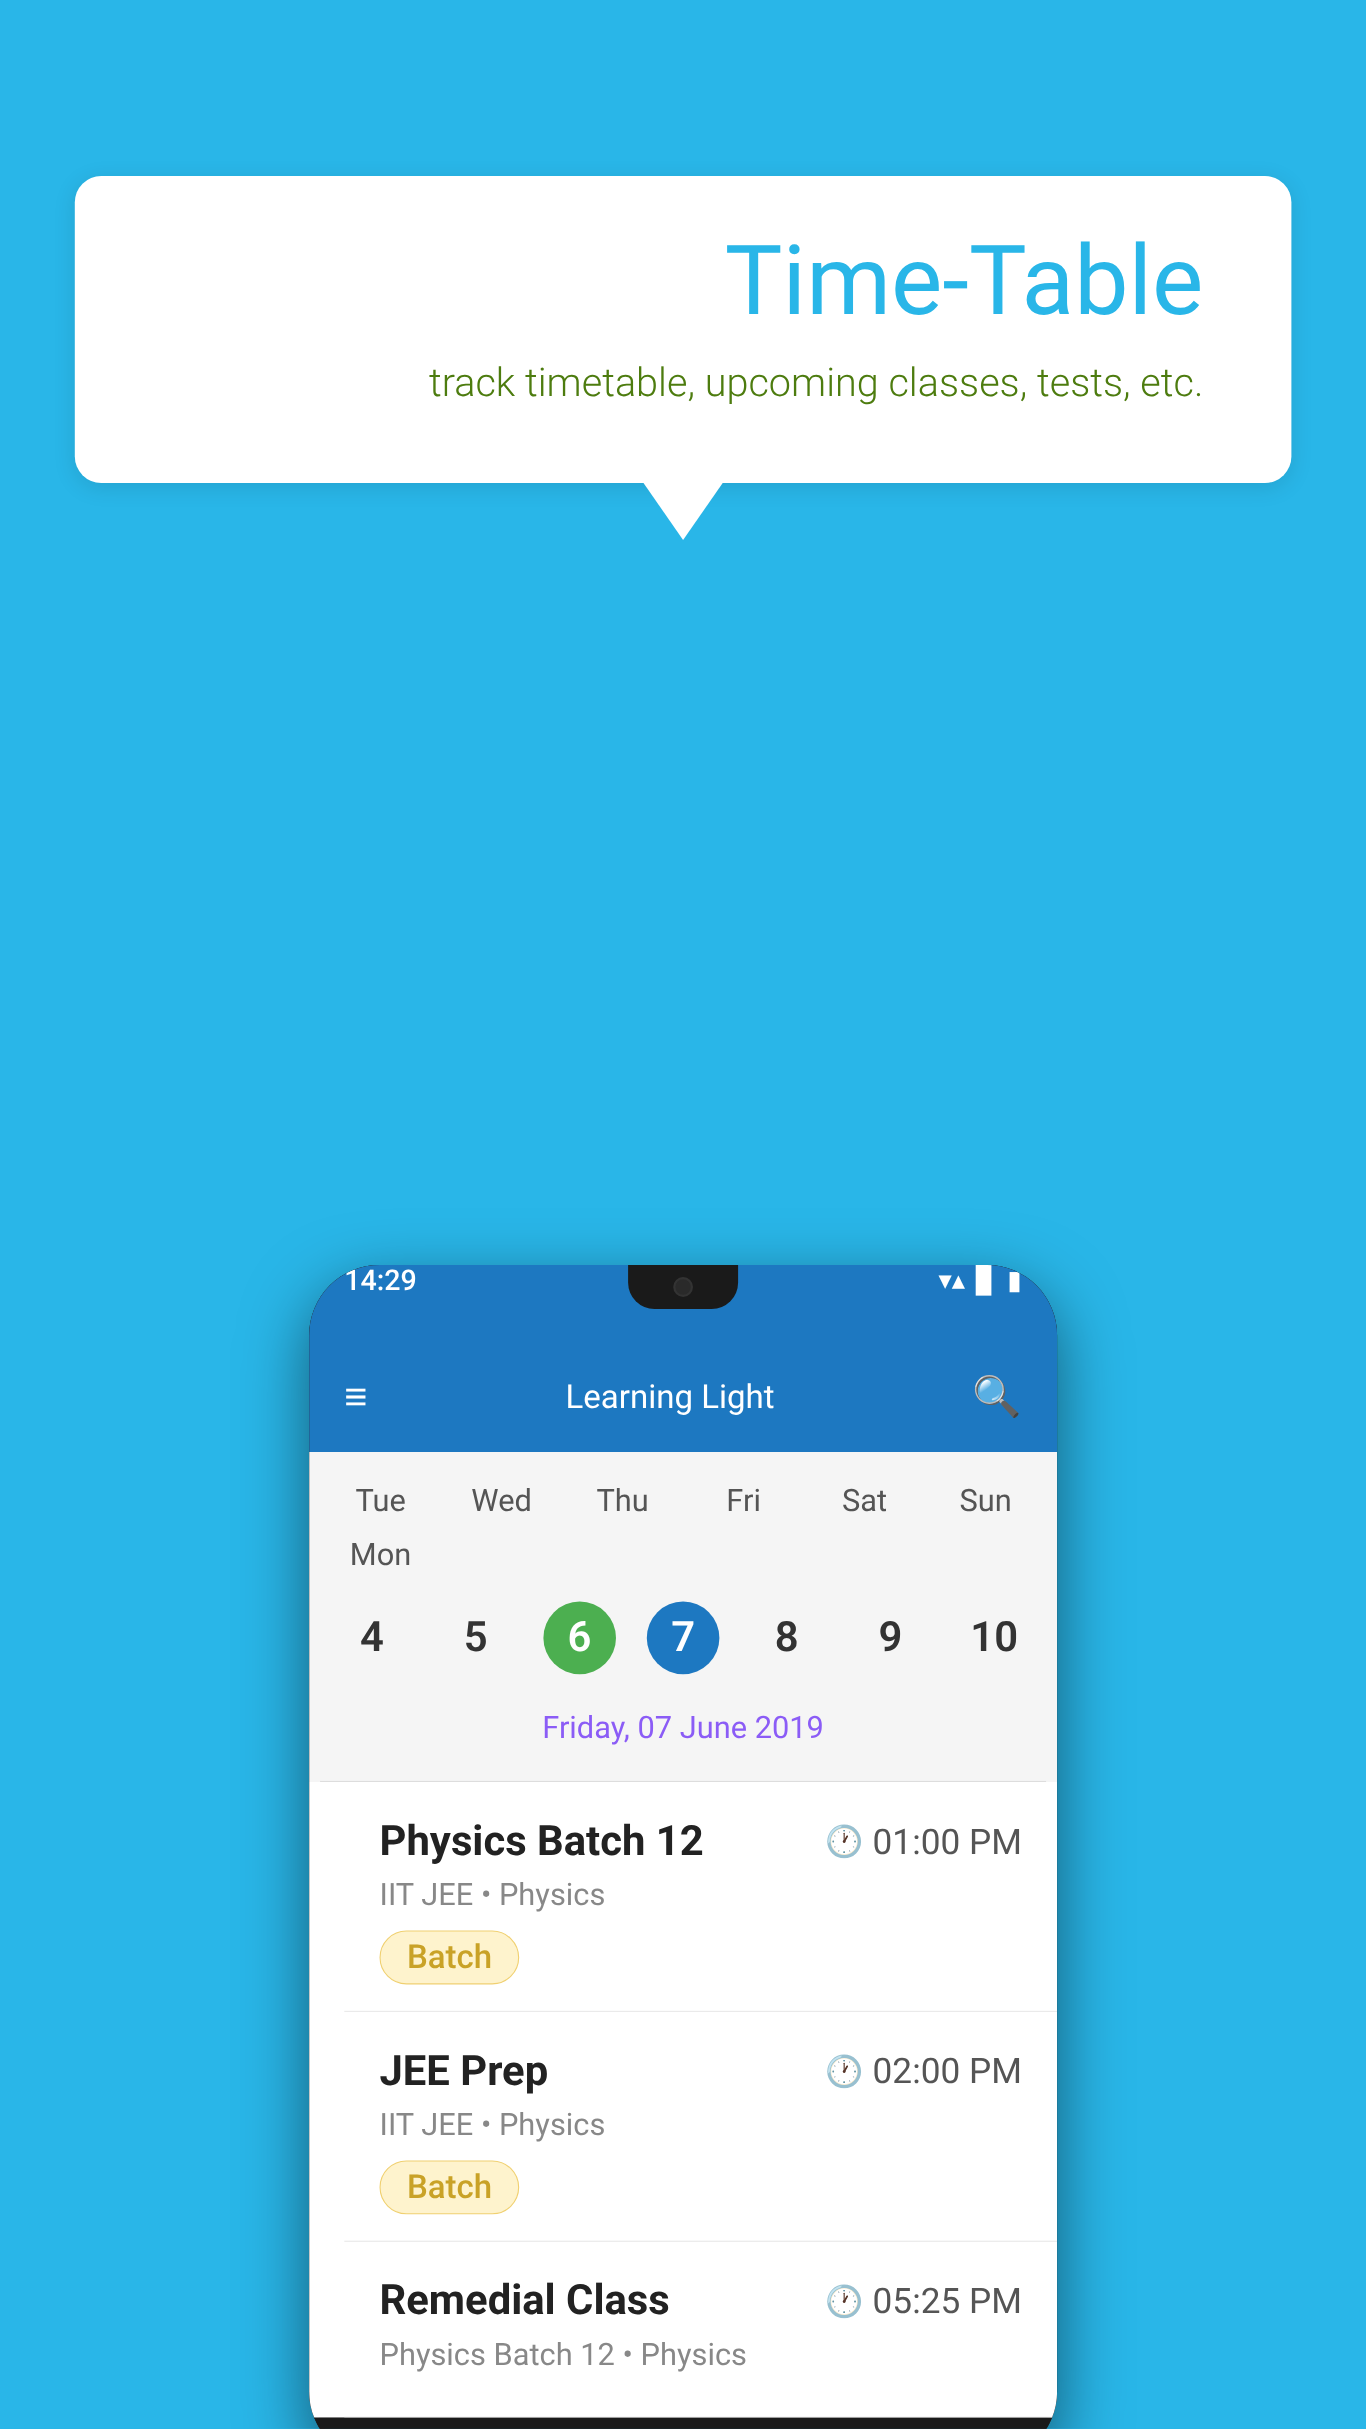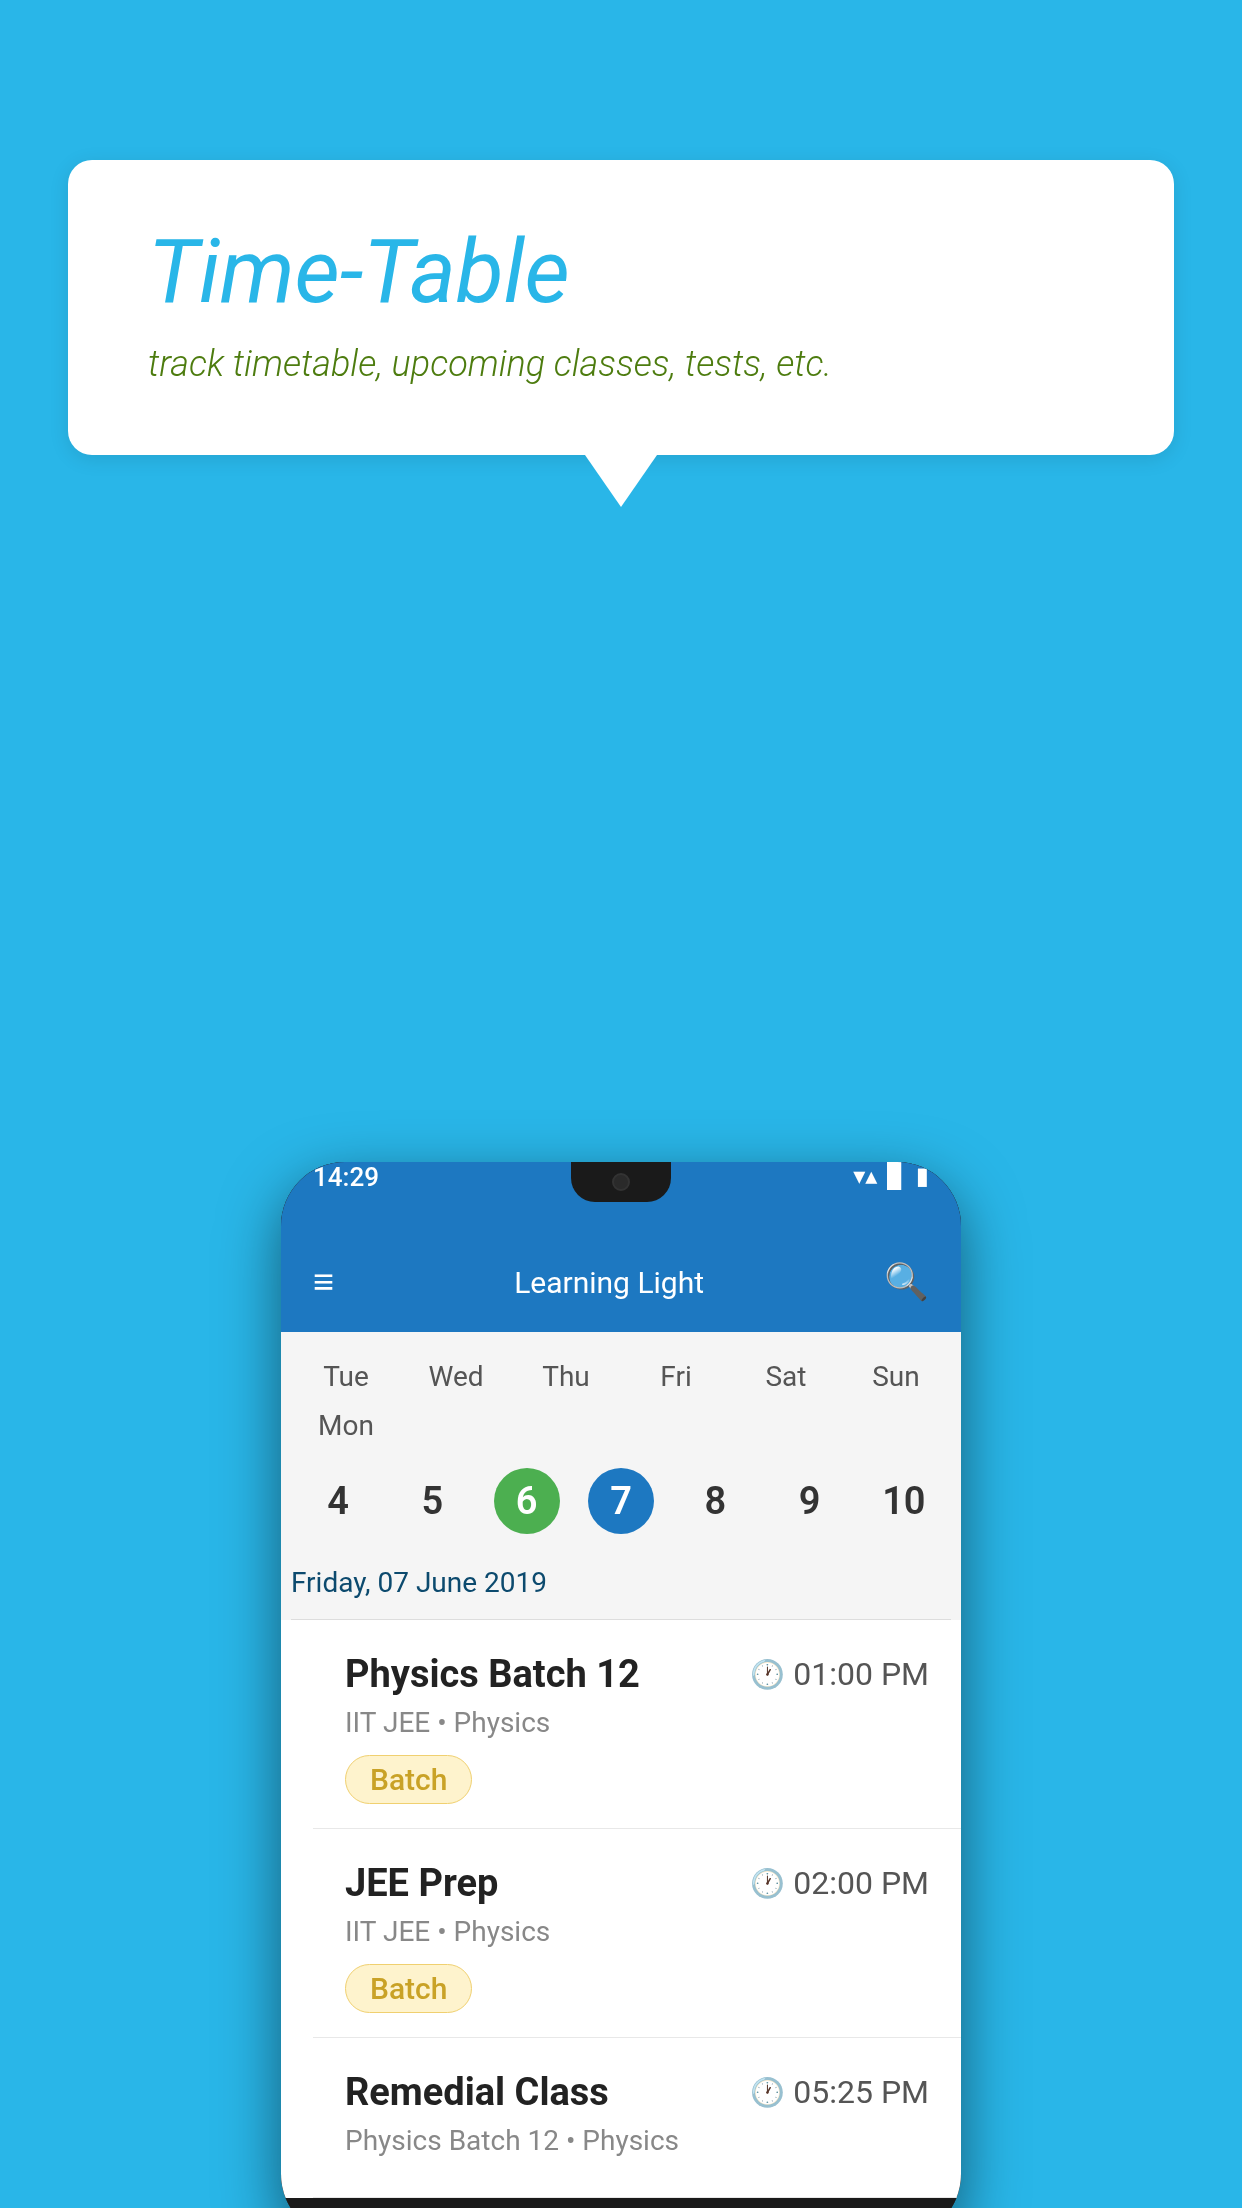--- a/index.html
+++ b/index.html
@@ -21,25 +21,24 @@
       left: 68px;
       right: 68px;
       display: flex;
       flex-direction: column;
       align-items: center;
     }
 
     .speech-bubble {
       background: #fff;
       border-radius: 24px;
-      padding: 60px 80px 70px;
+      padding: 44px 80px 70px;
       width: 100%;
-      text-align: left;
+      text-align: right;
       box-shadow: 0 4px 20px rgba(0,0,0,0.1);
-      font-style: italic;
     }
 
     .speech-bubble-title {
       font-size: 88px;
       font-weight: 400;
       color: #29b6e8;
       margin-bottom: 20px;
     }
 
     .speech-bubble-subtitle {
@@ -205,23 +204,24 @@
       background: #4caf50;
       color: #fff;
     }
 
     .selected-circle {
       background: #1d78c1;
       color: #fff;
     }
 
     .calendar-selected-date {
+      text-align: center;
       font-size: 28px;
-      color: #0c4a6e;
-      padding: 6px 0 20px;
+      color: #8b5cf6;
+      padding: 6px 0 32px;
       border-bottom: 1px solid #ddd;
     }
 
     
     .schedule-list {
       background: #fff;
     }
 
     .schedule-item {
       padding: 32px 32px 24px;

